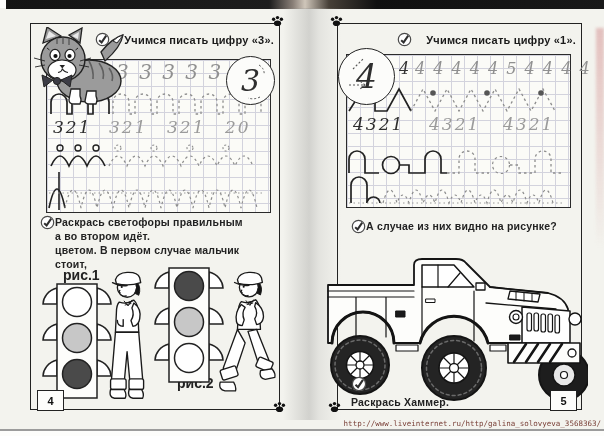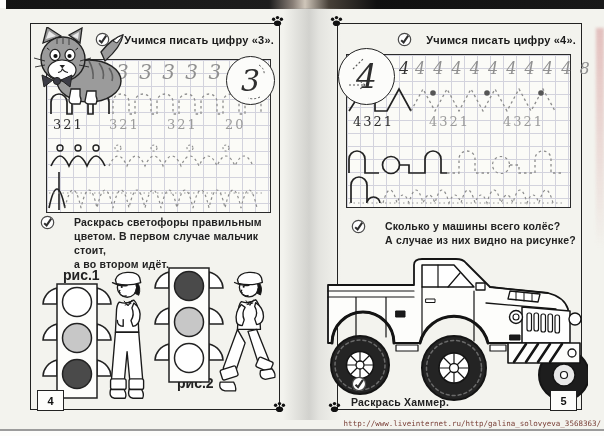--- a/index.html
+++ b/index.html
@@ -15,25 +15,25 @@
     background:linear-gradient(180deg,rgba(214,150,150,.55),rgba(214,150,150,.12) 80%,rgba(214,150,150,0));filter:blur(1.5px);}
   .botline{left:0;top:429px;width:604px;height:2px;background:#9c9c9c;}
   .page{border:1.6px solid #222;background:transparent;}
   .pageL{left:30px;top:23px;width:248px;height:385px;}
   .pageR{left:337px;top:23px;width:243px;height:385px;}
   .hdr{display:flex;align-items:center;gap:14px;font-size:11px;font-weight:bold;color:#1a1a1a;letter-spacing:.2px;}
   .panel{border:1.4px solid #2a2a2a;background:#fbfbf7;
     background-image:linear-gradient(#d3d3dd 1px,transparent 1px),linear-gradient(90deg,#d3d3dd 1px,transparent 1px);
     background-size:13px 13px;}
   .digitsrow{font-family:"DejaVu Serif",serif;font-style:italic;color:#909090;white-space:nowrap;}
-  .seq{font-family:"DejaVu Serif",serif;font-size:13px;letter-spacing:2px;color:#9b9b9b;white-space:nowrap;}
+  .seq{font-family:"DejaVu Serif",serif;font-style:italic;font-size:17px;letter-spacing:2px;color:#9b9b9b;white-space:nowrap;}
   .seq.solid{color:#2d2d2d;}
   .bigcircle{border:1.7px solid #222;border-radius:50%;background:#fcfcfa;display:flex;align-items:center;justify-content:center;
     font-family:"DejaVu Serif",serif;font-style:italic;color:#2f2f2f;}
-  .task{display:flex;gap:19px;align-items:flex-start;}
+  .task{display:flex;gap:0;align-items:flex-start;}
   .tasktext{font-size:10.5px;font-weight:bold;color:#222;line-height:14px;letter-spacing:.2px;}
   .figlabel{font-size:14px;font-weight:bold;color:#222;}
   .pagenum{width:25px;height:19px;border:1.6px solid #222;background:#fdfdfb;display:flex;align-items:center;justify-content:center;
     font-size:11px;font-weight:bold;color:#111;}
   .url{font-family:"DejaVu Sans Mono",monospace;font-size:7.5px;color:#7a4038;letter-spacing:0;}
 </style>
 </head>
 <body>
 
 <div class="abs scan"></div>
@@ -128,22 +128,22 @@
     <circle cx="24" cy="54" r="3.6" fill="#3d3d46" stroke="#222" stroke-width="1"></circle>
   </svg>
 
   <div class="abs task" style="left:9px;top:191px;width:232px;">
     <svg width="15" height="15" viewBox="0 0 15 15" style="flex:none;">
       <circle cx="7.5" cy="7.5" r="6.2" fill="#fff" stroke="#4a4a4a" stroke-width="1.2"></circle>
       <path d="M4.2 8.2 L6.6 10.4 L11.2 3.6" fill="none" stroke="#2e2e2e" stroke-width="2"></path>
     </svg>
     <div class="tasktext">
       <div>Раскрась светофоры правильным</div>
+      <div>а во втором идёт.</div>
       <div>цветом. В первом случае мальчик стоит,</div>
-      <div>а во втором идёт.</div>
     </div>
   </div>
 
   <div class="abs figlabel" style="left:32px;top:243px;">рис.1</div>
   <div class="abs figlabel" style="left:146px;top:351px;">рис.2</div>
 
   <svg class="abs" style="left:10px;top:256px;" width="72" height="122" viewBox="0 0 72 122">
     <g stroke="#222" stroke-width="1.5">
       <path d="M16 8 C7 10 2 18 2 24 L16 24 Z" fill="#fff"></path>
         <path d="M56 8 C65 10 70 18 70 24 L56 24 Z" fill="#fff"></path>
@@ -230,26 +230,26 @@
       <circle cx="2.6" cy="4.2" r="1.7" fill="#111"></circle>
       <circle cx="6.5" cy="2.6" r="1.7" fill="#111"></circle>
       <circle cx="10.4" cy="4.2" r="1.7" fill="#111"></circle>
   </svg>
 
   <div class="abs hdr" style="right:5px;top:8px;">
     <svg width="15" height="15" viewBox="0 0 15 15">
       <circle cx="7.5" cy="7.5" r="6.2" fill="#fff" stroke="#4a4a4a" stroke-width="1.2"></circle>
       <path d="M4.2 8.2 L6.6 10.4 L11.2 3.6" fill="none" stroke="#2e2e2e" stroke-width="2"></path>
     </svg>
-    <span>Учимся писать цифру «4».</span>
+    <span>Учимся писать цифру «1».</span>
   </div>
 
   <div class="abs panel" style="left:8px;top:30px;width:223px;height:152px;">
     <span class="abs" style="left:52px;top:4px;font-family:'DejaVu Serif',serif;font-style:italic;font-size:16px;color:#333;">4</span>
-    <div class="abs digitsrow" style="left:68px;top:4px;font-size:16px;letter-spacing:1px;word-spacing:1px;">4 4 4 4 4 4 4 4 4 8</div>
+    <div class="abs digitsrow" style="left:68px;top:4px;font-size:16px;letter-spacing:1px;word-spacing:1px;">4 4 4 4 4 5 4 4 4 4</div>
     <span class="abs seq solid" style="left:6px;top:59px;">4321</span>
     <span class="abs seq" style="left:82px;top:59px;">4321</span>
     <span class="abs seq" style="left:156px;top:59px;">4321</span>
 
     <svg class="abs" style="left:0;top:0;" width="223" height="152" viewBox="0 0 223 152">
 
       <path d="M2 56 L16 34 H28 V56 H40 L52 34 L64 56" fill="none" stroke="#222" stroke-width="1.7"></path>
       <path d="M64 56 L76 34 L88 56 L100 34 L112 56 L124 34 L136 56 L148 34 L160 56 L172 34 L184 56 L196 34 L208 56" fill="none" stroke="#8d8d8d" stroke-width="1.3" stroke-dasharray="2.5 3"></path>
       <circle cx="86" cy="38" r="2.8" fill="#555"></circle>
         <circle cx="140" cy="38" r="2.8" fill="#555"></circle>
@@ -275,21 +275,20 @@
       <path d="M10 14 L20 4 M6 30 H22 M22 30 L17 26 M22 30 L17 34" fill="none" stroke="#555" stroke-width="1.1" stroke-dasharray="2 2"></path>
     </svg>
   </div>
 
   <div class="abs task" style="left:13px;top:195px;width:226px;">
     <svg width="15" height="15" viewBox="0 0 15 15" style="flex:none;">
       <circle cx="7.5" cy="7.5" r="6.2" fill="#fff" stroke="#4a4a4a" stroke-width="1.2"></circle>
       <path d="M4.2 8.2 L6.6 10.4 L11.2 3.6" fill="none" stroke="#2e2e2e" stroke-width="2"></path>
     </svg>
     <div class="tasktext">
-      <div>Сколько у машины всего колёс?</div>
       <div>А случае из них видно на рисунке?</div>
     </div>
   </div>
 
   <svg class="abs" style="left:-12px;top:227px;" width="262" height="155" viewBox="0 0 262 155">
     <g stroke="#141414" stroke-linejoin="round" stroke-linecap="round">
 
       <g>
         <circle cx="34" cy="114" r="29" fill="#242424" stroke-width="2"></circle>
         <circle cx="34" cy="114" r="25" fill="none" stroke="#6a6a6a" stroke-width="1.5" stroke-dasharray="3 3"></circle>

